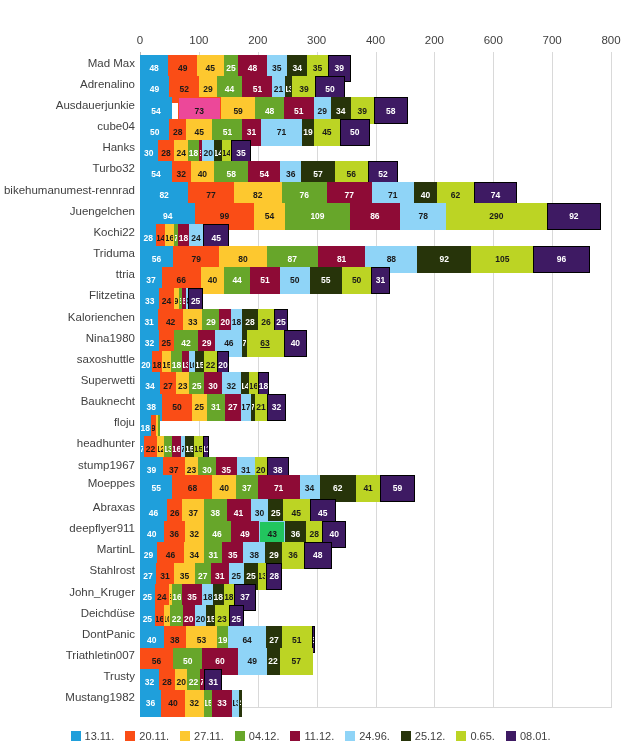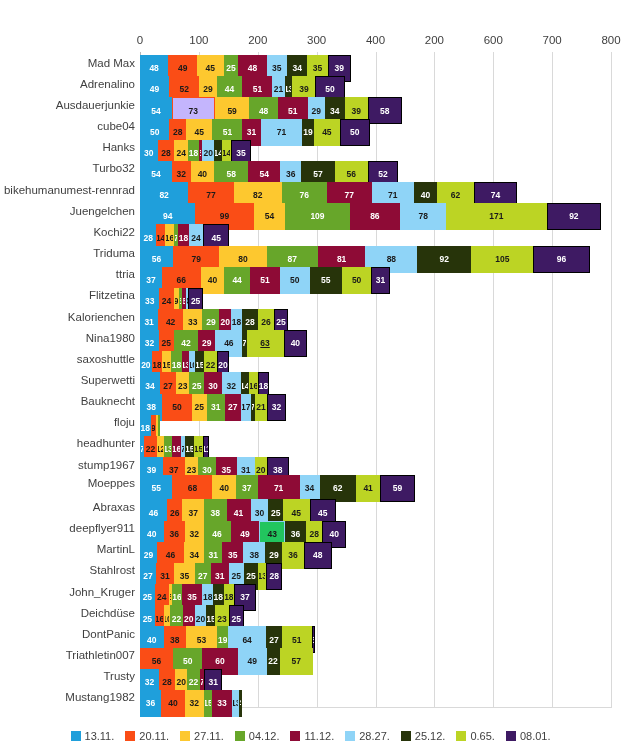--- a/index.html
+++ b/index.html
@@ -240,21 +240,21 @@
               <span class="seg-label">50</span>
             </div>
           </div>
         </div>
         <div class="row" style="top: 42.3226px; height: 21.1613px;">
           <div class="row-label">Ausdauerjunkie</div>
           <div class="bar-track" style="top: 3.08065px; width: 261.994px;">
             <div class="seg" style="background: rgb(31, 159, 219); border-color: rgb(31, 159, 219); width: 31.7925px; flex: 0 0 31.7925px; color: rgb(255, 255, 255);">
               <span class="seg-label">54</span>
             </div>
-            <div class="seg" style="background: #c4b5fd; border-color: rgb(250, 77, 22); width: 42.9787px; flex: 0 0 42.9787px; color: rgb(26, 26, 26);">
+            <div class="seg" style="background: #ec4899; border-color: rgb(250, 77, 22); width: 42.9787px; flex: 0 0 42.9787px; color: rgb(26, 26, 26); margin-left: 6px;">
               <span class="seg-label">73</span>
             </div>
             <div class="seg" style="background: rgb(253, 200, 47); border-color: rgb(253, 200, 47); width: 34.7362px; flex: 0 0 34.7362px; color: rgb(26, 26, 26);">
               <span class="seg-label">59</span>
             </div>
             <div class="seg" style="background: rgb(103, 166, 42); border-color: rgb(103, 166, 42); width: 28.26px; flex: 0 0 28.26px; color: rgb(255, 255, 255);">
               <span class="seg-label">48</span>
             </div>
             <div class="seg" style="background: rgb(142, 11, 54); border-color: rgb(142, 11, 54); width: 30.0263px; flex: 0 0 30.0263px; color: rgb(255, 255, 255);">
               <span class="seg-label">51</span>
@@ -416,21 +416,21 @@
             <div class="seg" style="background: rgb(103, 166, 42); border-color: rgb(103, 166, 42); width: 64.1737px; flex: 0 0 64.1737px; color: rgb(255, 255, 255);">
               <span class="seg-label">109</span>
             </div>
             <div class="seg" style="background: rgb(142, 11, 54); border-color: rgb(142, 11, 54); width: 50.6325px; flex: 0 0 50.6325px; color: rgb(255, 255, 255);">
               <span class="seg-label">86</span>
             </div>
             <div class="seg" style="background: rgb(143, 212, 247); border-color: rgb(143, 212, 247); width: 45.9225px; flex: 0 0 45.9225px; color: rgb(26, 26, 26);">
               <span class="seg-label">78</span>
             </div>
             <div class="seg" style="background: rgb(188, 212, 36); border-color: rgb(188, 212, 36); width: 100.676px; flex: 0 0 100.676px; color: rgb(26, 26, 26);">
-              <span class="seg-label">171</span>
+              <span class="seg-label">290</span>
             </div>
             <div class="seg" style="background: rgb(62, 26, 99); border-color: rgb(0, 0, 0); width: 54.165px; flex: 0 0 54.165px; color: rgb(255, 255, 255);">
               <span class="seg-label">92</span>
             </div>
           </div>
         </div>
         <div class="row" style="top: 169.29px; height: 21.1613px;">
           <div class="row-label">Kochi22</div>
           <div class="bar-track" style="top: 3.08065px; width: 89.49px;">
             <div class="seg" style="background: rgb(31, 159, 219); border-color: rgb(31, 159, 219); width: 16.485px; flex: 0 0 16.485px; color: rgb(255, 255, 255);">
@@ -1125,21 +1125,21 @@
       <div class="legend-item">
         <span class="legend-swatch" style="background: rgb(103, 166, 42);"></span>
         <span>04.12.</span>
       </div>
       <div class="legend-item">
         <span class="legend-swatch" style="background: rgb(142, 11, 54);"></span>
         <span>11.12.</span>
       </div>
       <div class="legend-item">
         <span class="legend-swatch" style="background: rgb(143, 212, 247);"></span>
-        <span>28.27.</span>
+        <span>24.96.</span>
       </div>
       <div class="legend-item">
         <span class="legend-swatch" style="background: rgb(39, 52, 10);"></span>
         <span>25.12.</span>
       </div>
       <div class="legend-item">
         <span class="legend-swatch" style="background: rgb(188, 212, 36);"></span>
         <span>0.65.</span>
       </div>
       <div class="legend-item">

